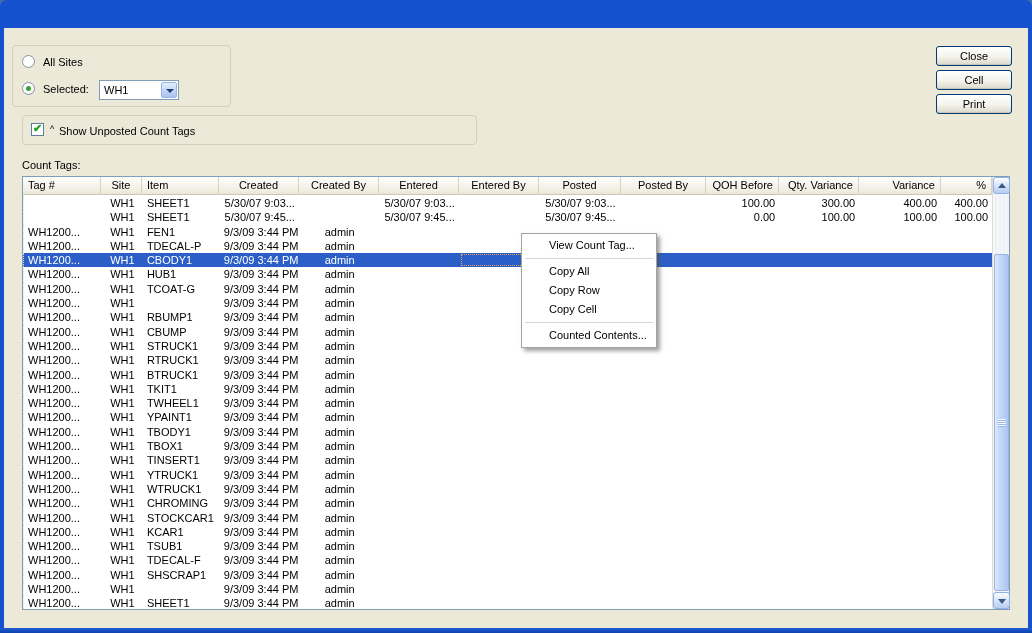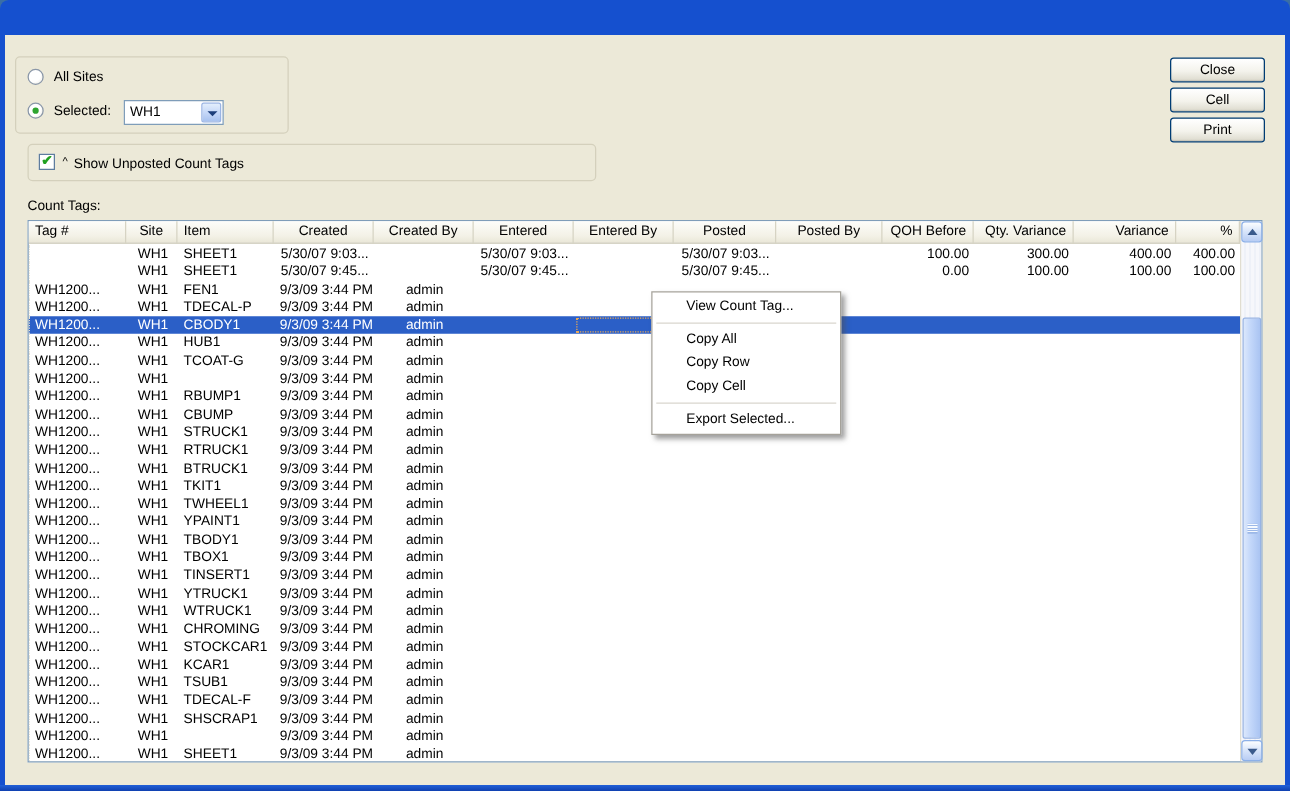--- a/index.html
+++ b/index.html
@@ -95,21 +95,21 @@
   .sb-up { top:0; } .sb-down { bottom:0; }
   .sb-arrow { position:absolute; left:4px; width:0; height:0;
     border-left:4px solid transparent; border-right:4px solid transparent; }
   .sb-up .sb-arrow { top:5px; border-bottom:5px solid #3a5a8c; }
   .sb-down .sb-arrow { top:6px; border-top:5px solid #3a5a8c; }
   .sb-thumb { position:absolute; left:1px; top:77px; width:15px; height:337px; border:1px solid #98b4e4;
     border-radius:2px; background:linear-gradient(90deg,#dce8fc 0%,#c4d8fa 40%,#aac4f2 100%); }
   .sb-thumb::after { content:""; position:absolute; left:3px; top:50%; margin-top:-4px; width:8px; height:8px;
     background:repeating-linear-gradient(to bottom,#f6faff 0 1px,#9cb8e8 1px 2px); }
   
-  .context-menu { position:absolute; left:517px; top:205px; width:152px; background:#fff;
+  .context-menu { position:absolute; left:517px; top:205px; width:136px; background:#fff;
     border:1px solid #a5a29a; padding:2px 0; box-shadow:3px 3px 4px rgba(80,80,80,.55); z-index:20; }
   .menu-item { height:19px; line-height:19px; padding-left:27px; padding-right:10px; white-space:nowrap; font-size:11px; }
   .menu-sep { height:1px; background:#d9d6ce; margin:3px 3px; }
 </style>
 </head>
 <body>
 
 <div class="window">
 
 
@@ -603,19 +603,19 @@
       </div>
     </div>
 
     <div class="context-menu">
         <div class="menu-item">View Count Tag...</div>
         <div class="menu-sep"></div>
         <div class="menu-item">Copy All</div>
         <div class="menu-item">Copy Row</div>
         <div class="menu-item">Copy Cell</div>
         <div class="menu-sep"></div>
-        <div class="menu-item">Export Selected...</div>
+        <div class="menu-item">Counted Contents...</div>
       </div>
 
   </div>
 
   <div class="bottom-edge"></div>
 </div>
 
 </body></html>

